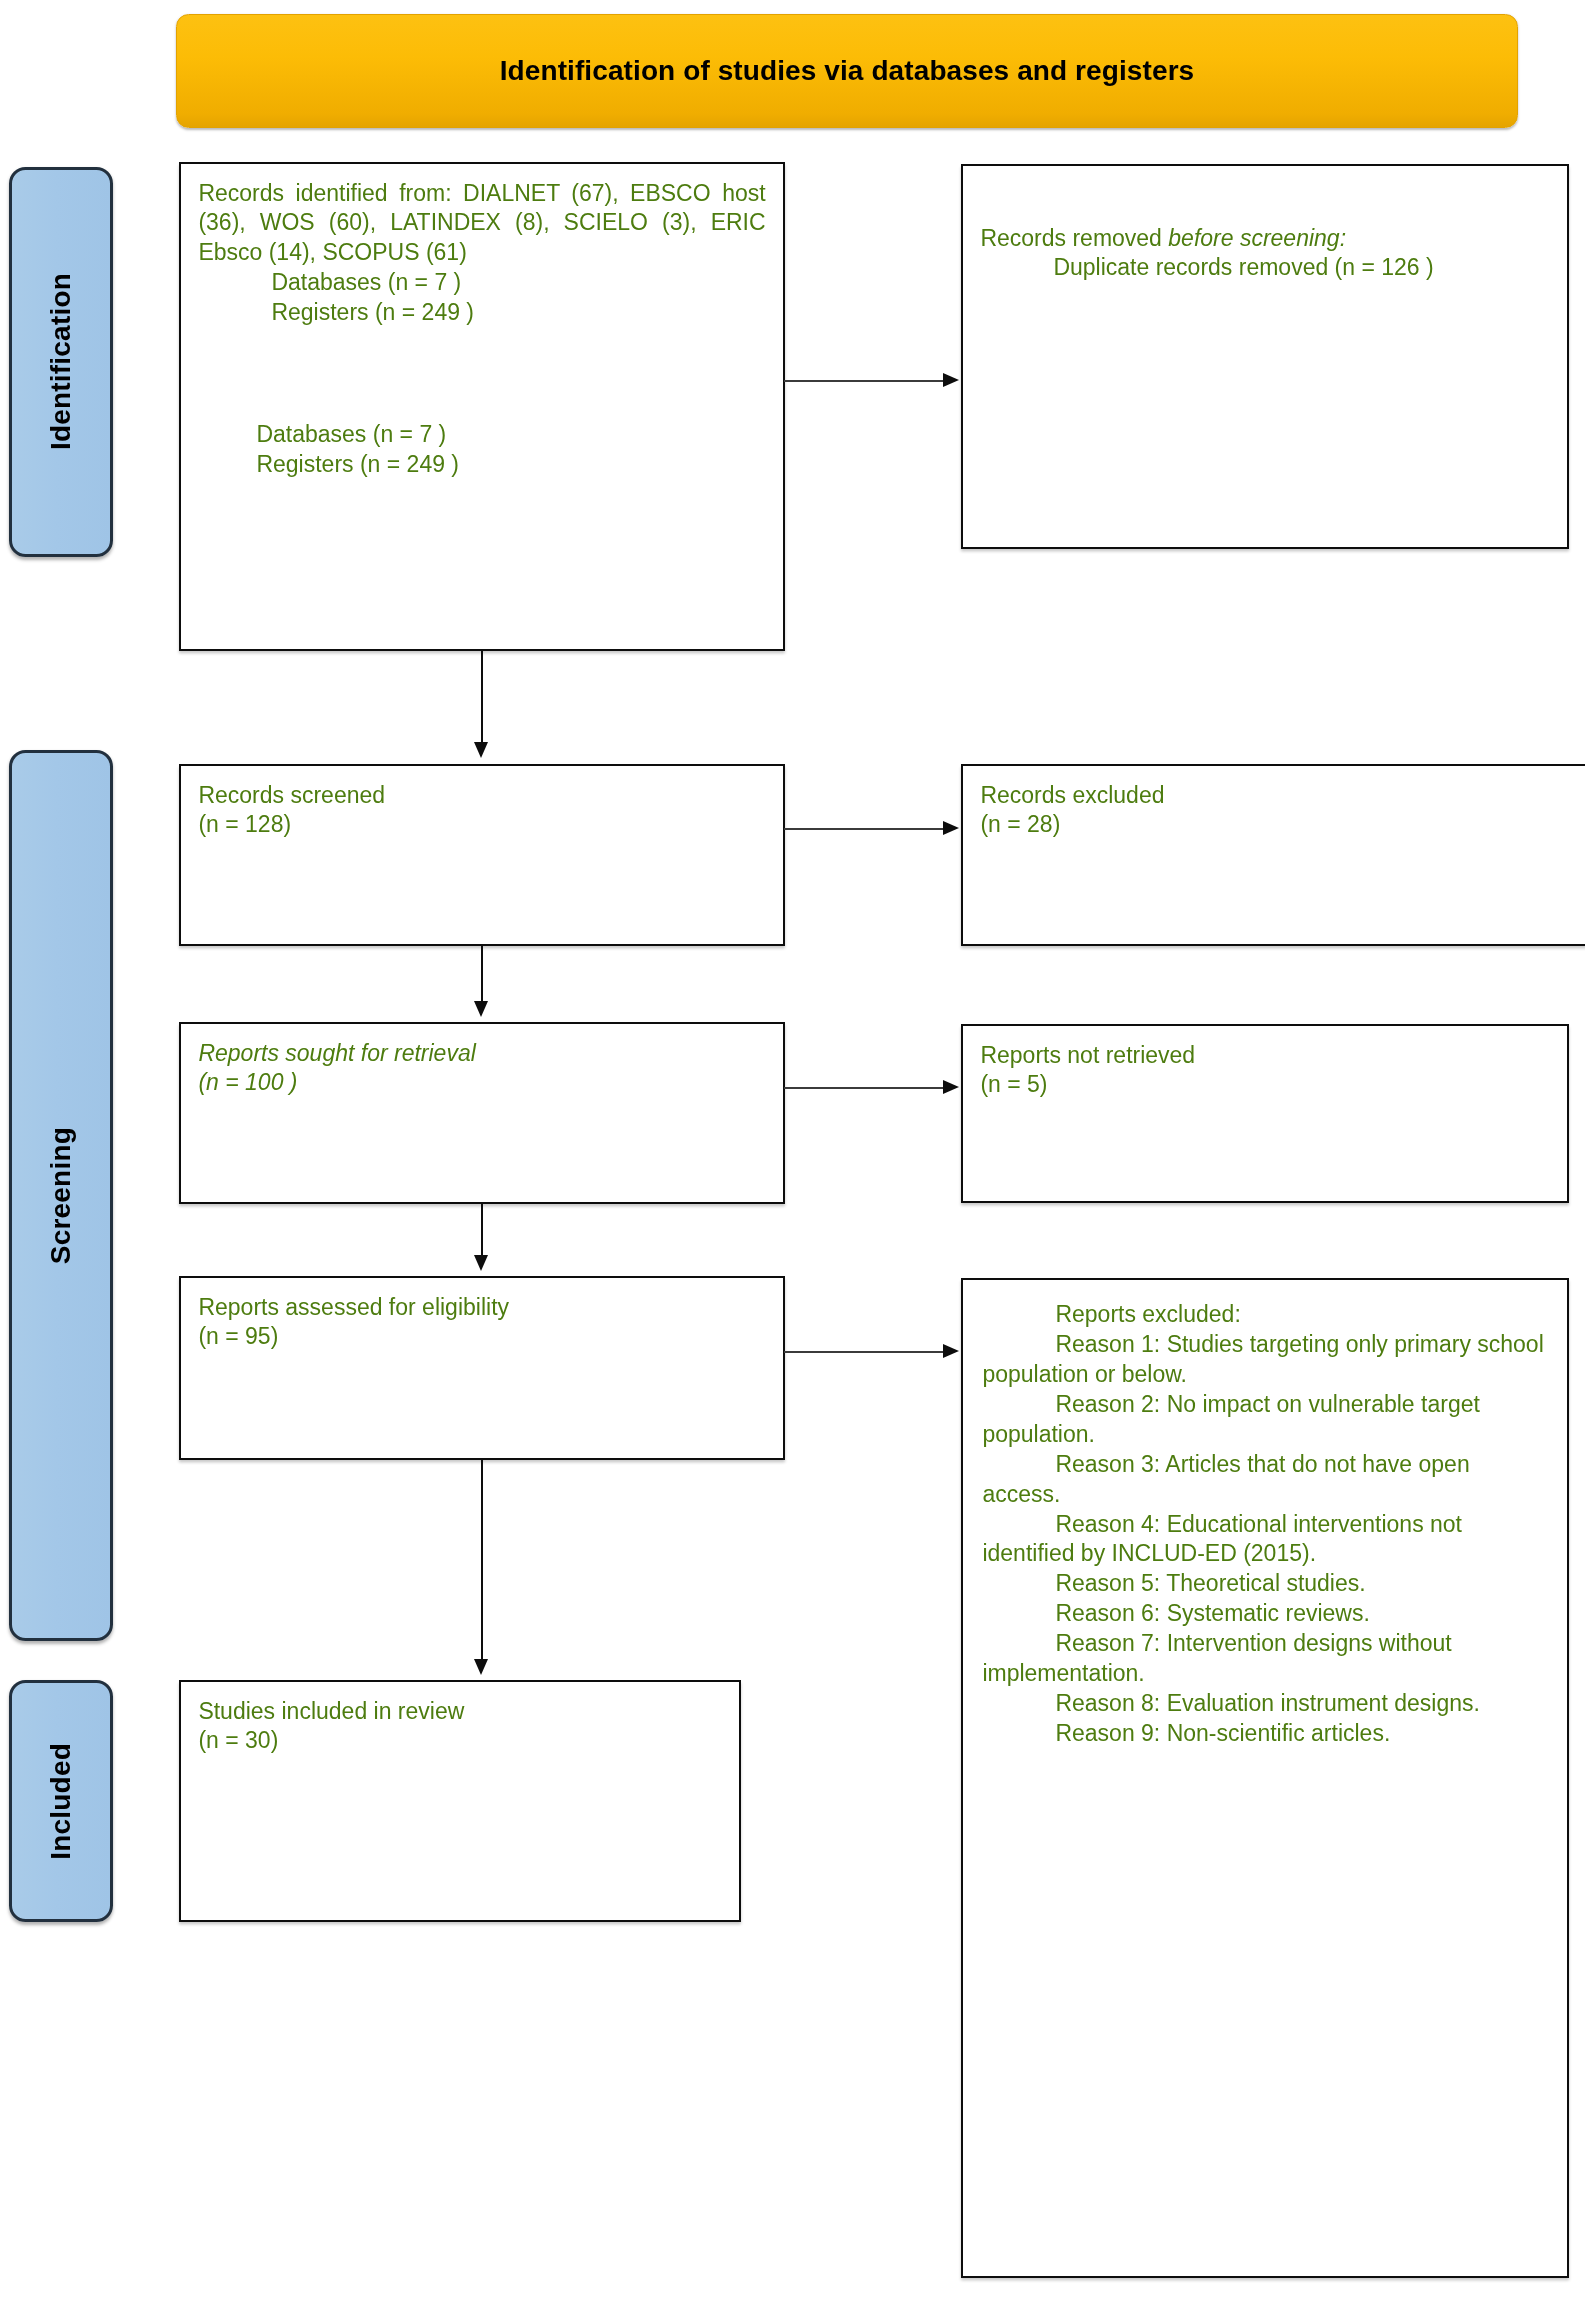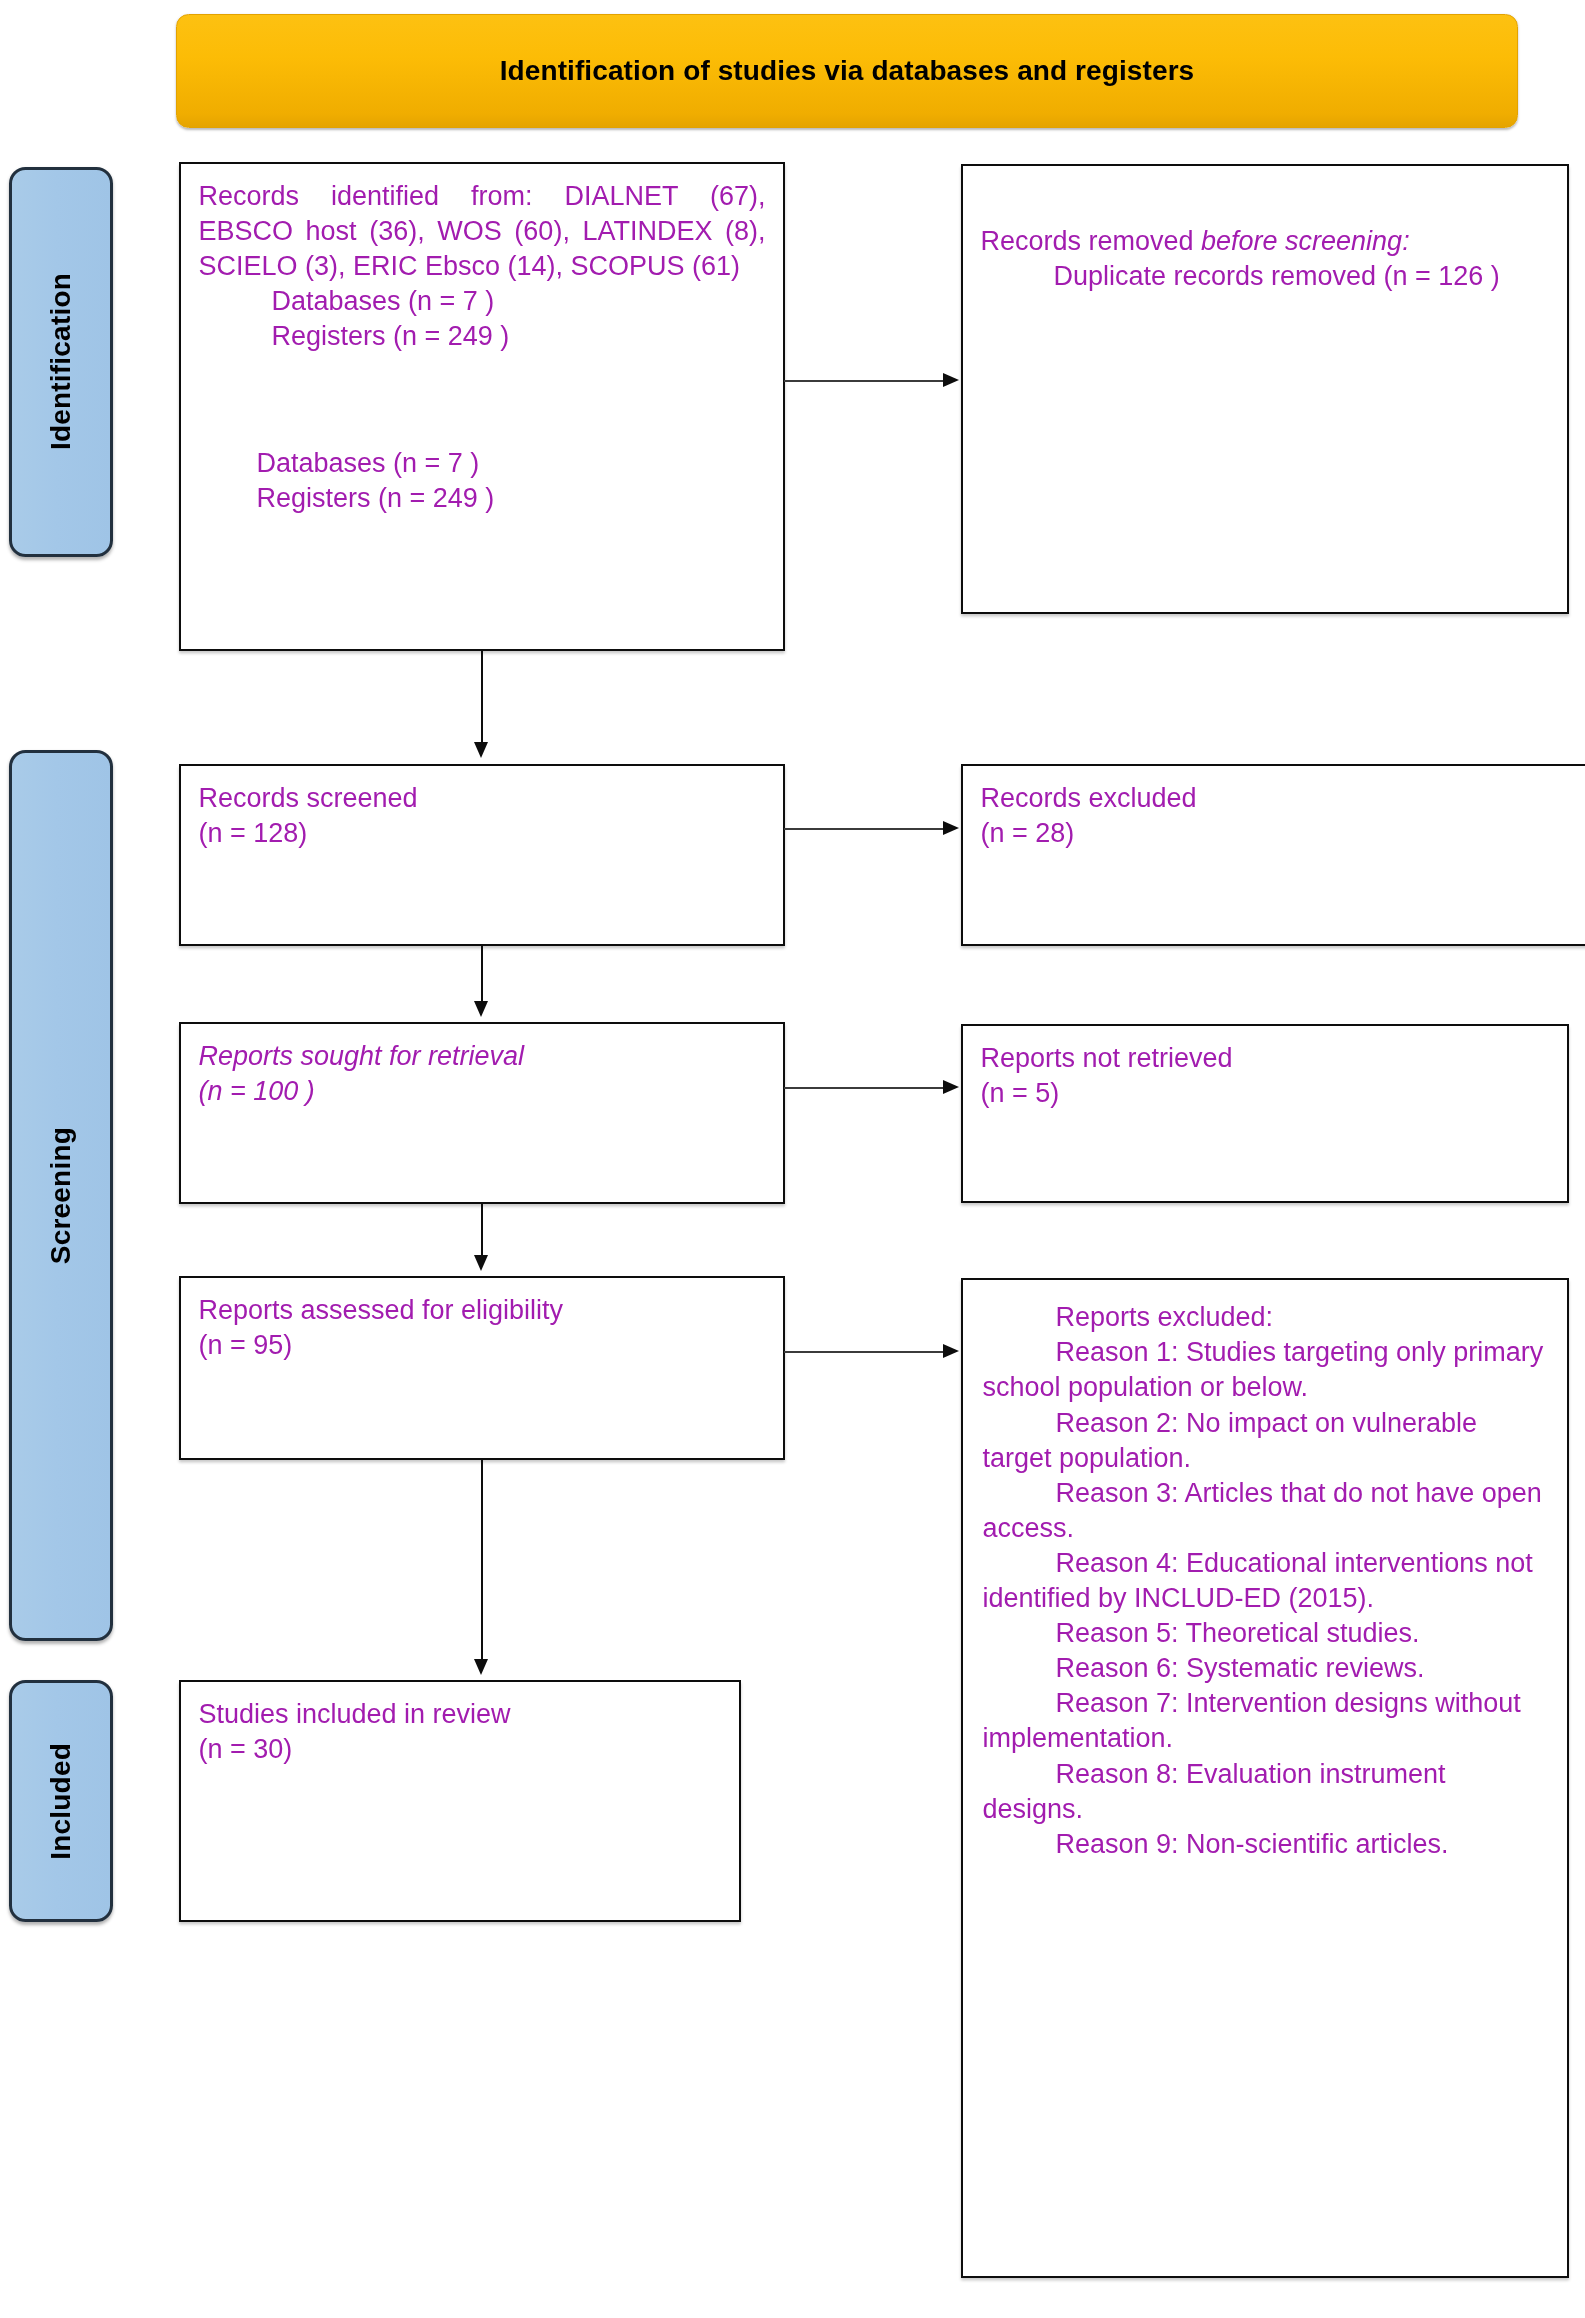--- a/index.html
+++ b/index.html
@@ -70,36 +70,36 @@
   #stage-included       { left: 8.7px; top: 1680px; width: 104px; height: 242px; }
 
   
   .box {
     position: absolute;
     background: #ffffff;
     border: 2.9px solid #0d0d0d;
     box-sizing: border-box;
     box-shadow: 0 2.9px 2.9px rgba(0,0,0,0.22);
     padding: 14.5px 17.4px;
-    font-size: 27px;
+    font-size: 23px;
     line-height: 1.30;
-    color: #a21caf;
+    color: #4d7c0f;
     overflow: hidden;
   }
   .box p { margin: 0; }
   .just { text-align: justify; text-justify: inter-word; }
   .just-last { text-align: justify; }
   .ital { font-style: italic; }
   .indent { text-indent: 73px; }
   .indent-sm { text-indent: 58px; }
   .spacer-lg { height: 92px; }
   .spacer-md { height: 43px; }
 
   #box-identified   { left: 179px;  top: 162px;  width: 606px; height: 489px; }
-  #box-removed      { left: 961px; top: 164px;  width: 608px; height: 450px; }
+  #box-removed      { left: 961px; top: 164px;  width: 608px; height: 385px; }
   #box-screened     { left: 179px;  top: 764px; width: 606px; height: 182px; }
   #box-excluded     { left: 961px; top: 764px; width: 662px; height: 182px; }
   #box-sought       { left: 179px;  top: 1022px; width: 606px; height: 182px; font-style: italic; }
   #box-notretrieved { left: 961px; top: 1024px; width: 608px; height: 179px; }
   #box-assessed     { left: 179px;  top: 1276px; width: 606px; height: 184px; }
   #box-reasons      { left: 961px; top: 1278px; width: 608px; height: 1000px;
                       padding: 20.3px 19.4px; }
   #box-included     { left: 179px;  top: 1680px; width: 562px; height: 242px; }
 
   

